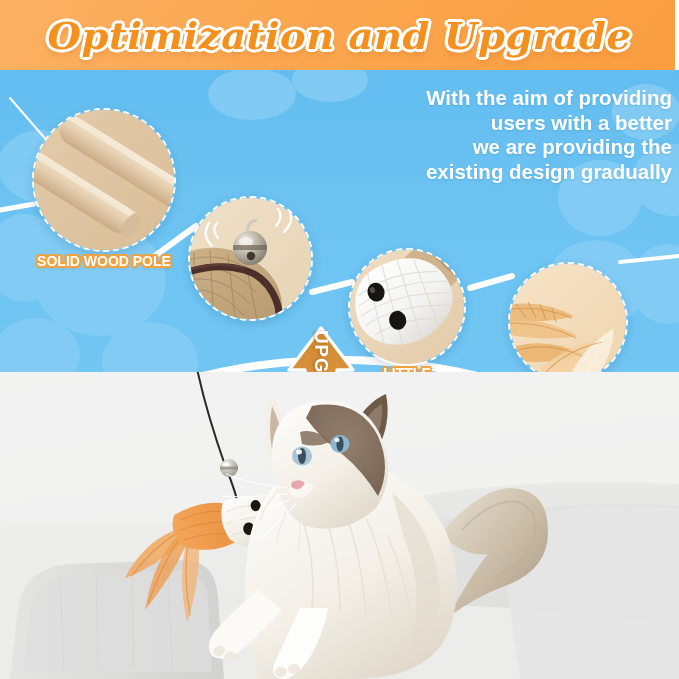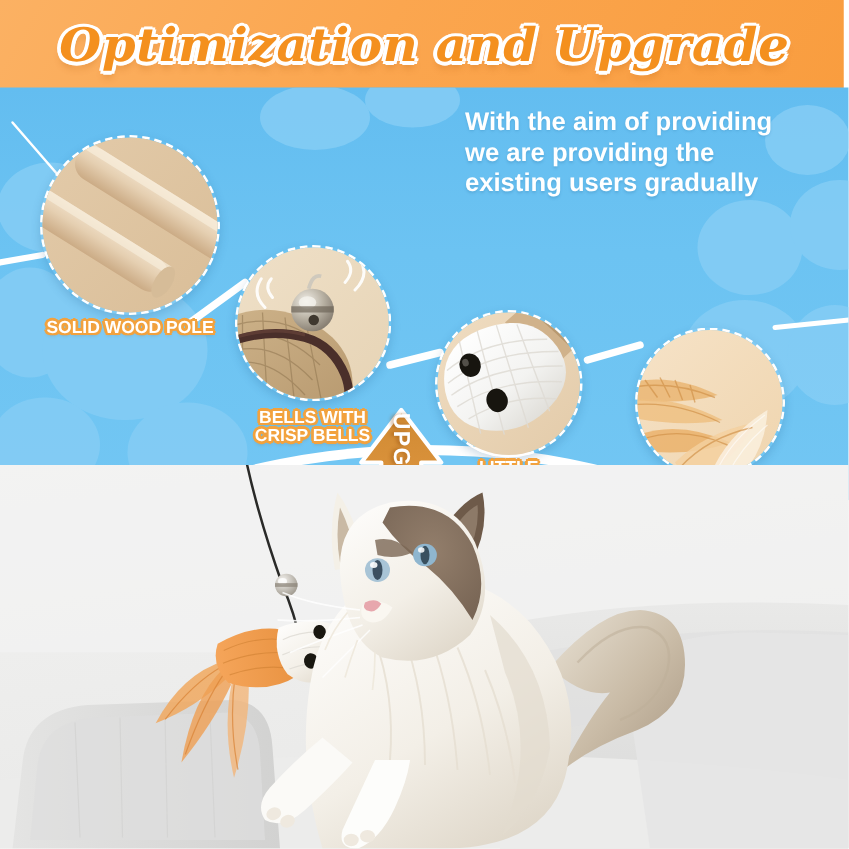--- a/index.html
+++ b/index.html
@@ -60,21 +60,21 @@
     position:absolute; left:-60px; top:236px;
     width:800px; height:260px;
     background:#72c6f3;
     border-radius:50% 50% 0 0 / 100% 100% 0 0;
     transform:translateY(58px);
   }
 
   
   .intro-text {
     position:absolute; left:372px; top:86px; width:300px;
-    text-align:left;
+    text-align:right;
     color:#ffffff;
     font-weight:700;
     font-size:20.5px;
     line-height:24.5px;
     text-shadow:0 1px 2px rgba(40,110,160,.25);
   }
 
   
   .callout { position:absolute; }
   .bubble {
@@ -158,22 +158,23 @@
         <line x1="0" y1="140" x2="34" y2="134" stroke-width="5"></line>
         <line x1="312" y1="222" x2="352" y2="212" stroke-width="6"></line>
         <line x1="470" y1="218" x2="512" y2="206" stroke-width="6"></line>
         <line x1="620" y1="192" x2="679" y2="186" stroke-width="4"></line>
       </g>
     </svg>
   </div>
 
   <div class="intro-text">
     <div>With the aim of providing</div>
+    <div>users with a better</div>
     <div>we are providing the</div>
-    <div>existing users gradually</div>
+    <div>existing design gradually</div>
   </div>
 
   <div class="callout" style="left:32px;top:108px;">
     <div class="bubble" style="width:144px;height:144px;">
       <div class="bubble-inner">
         <svg viewBox="0 0 148 148" width="148" height="148">
           <defs>
             <linearGradient id="woodbg" x1="0" y1="0" x2="1" y2="1">
               <stop offset="0" stop-color="#e3cbaa"></stop>
                 <stop offset="1" stop-color="#d9bd97"></stop>
@@ -247,22 +248,20 @@
 
           <g stroke="#ffffff" stroke-width="2.4" fill="none" opacity=".9" stroke-linecap="round">
             <path d="M30 42 q-7 -8 -1 -15"></path>
             <path d="M24 50 q-11 -11 -3 -23"></path>
             <path d="M88 30 q8 -9 2 -17"></path>
             <path d="M96 36 q12 -12 4 -24"></path>
           </g>
         </svg>
       </div>
     </div>
-    <div class="lbl" style="left:-28px;top:130px;width:180px;font-size:14px;">BELLS WITH
-CRISP BELLS</div>
   </div>
 
   <div class="callout" style="left:348px;top:248px;">
     <div class="bubble" style="width:118px;height:118px;">
       <div class="bubble-inner">
         <svg viewBox="0 0 122 122" width="122" height="122">
           <defs>
             <linearGradient id="mbg" x1="0" y1="0" x2="1" y2="1">
               <stop offset="0" stop-color="#f0ddc2"></stop>
                 <stop offset="1" stop-color="#e2caa8"></stop>

